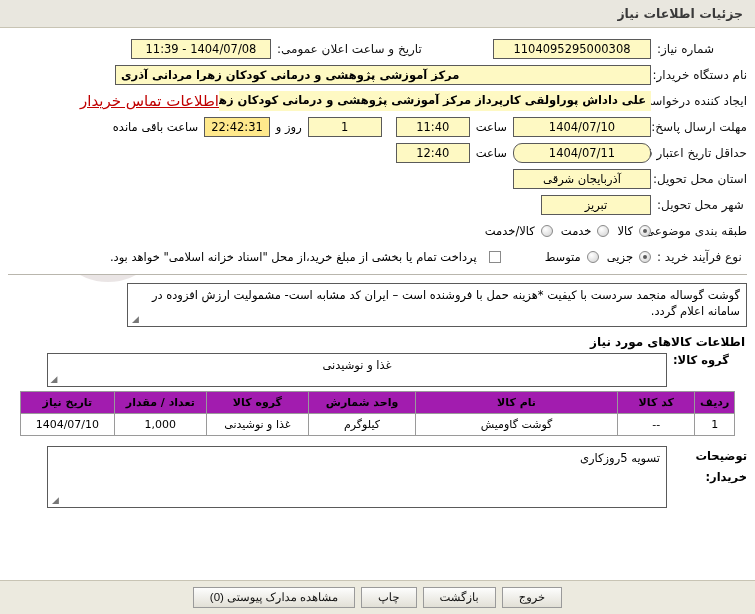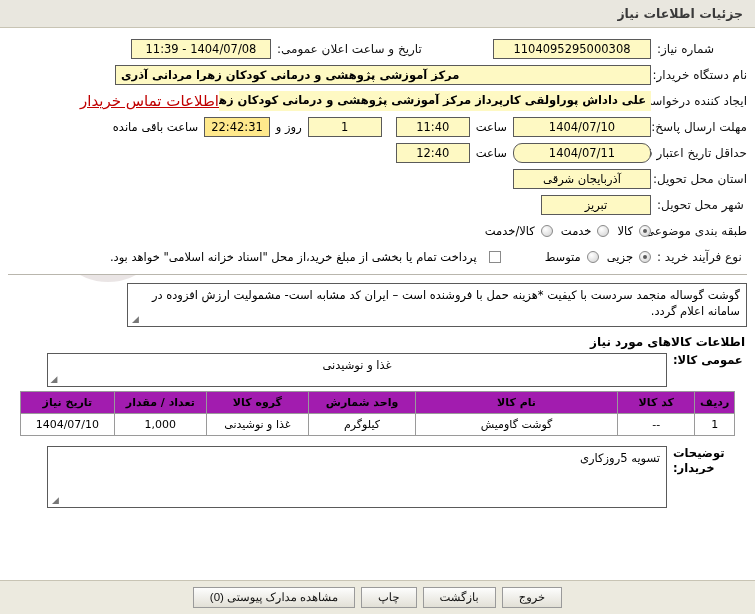--- a/index.html
+++ b/index.html
@@ -331,21 +331,21 @@
   <div class="section">
     <div class="textbox" style="width:620px; height:44px;">
       <span>گوشت گوساله منجمد سردست با کیفیت *هزینه حمل با فروشنده است – ایران کد مشابه است- مشمولیت ارزش افزوده در سامانه  اعلام  گردد.</span>
       <span class="resizer">◢</span>
     </div>
   </div>
 
   <div class="subheading">اطلاعات کالاهای مورد نیاز</div>
 
   <div class="section" style="padding-top:0;">
-    <div class="section-label">عمومی کالا:</div>
+    <div class="section-label">گروه کالا:</div>
     <div class="textbox" style="width:620px; height:34px; text-align:center;">
       <span>غذا و نوشیدنی</span>
       <span class="resizer">◢</span>
     </div>
   </div>
 
   <table class="goods">
     <thead>
       <tr>
         <th style="width:40px;">ردیف</th>
@@ -364,21 +364,21 @@
         <td>گوشت گاومیش</td>
         <td>کیلوگرم</td>
         <td>غذا و نوشیدنی</td>
         <td>1,000</td>
         <td>1404/07/10</td>
       </tr>
     </tbody>
   </table>
 
   <div class="section" style="padding-top:10px;">
-    <div class="section-label" style="line-height:15px;">توضیحات خریدار:</div>
+    <div class="section-label" style="line-height:21px;text-align:right;">توضیحات خریدار:</div>
     <div class="textbox" style="width:620px; height:62px; text-align:right;">
       <span>تسویه 5روزکاری</span>
       <span class="resizer">◢</span>
     </div>
   </div>
 
   <div class="footer">
     <button class="btn wide">خروج</button>
     <button class="btn wide">بازگشت</button>
     <button class="btn wide">چاپ</button>

